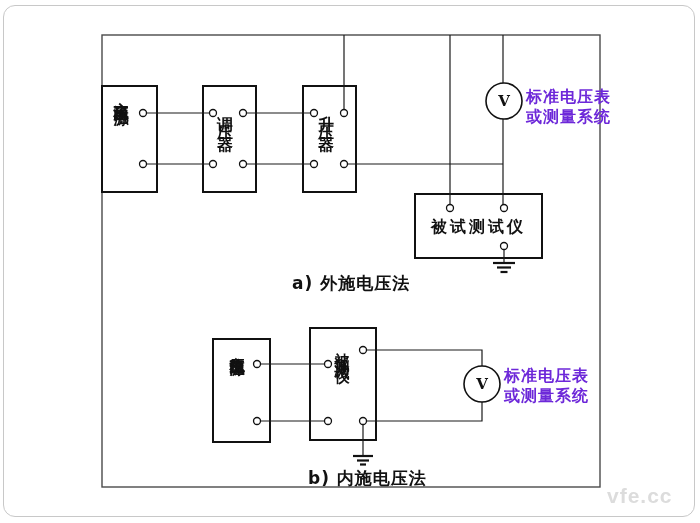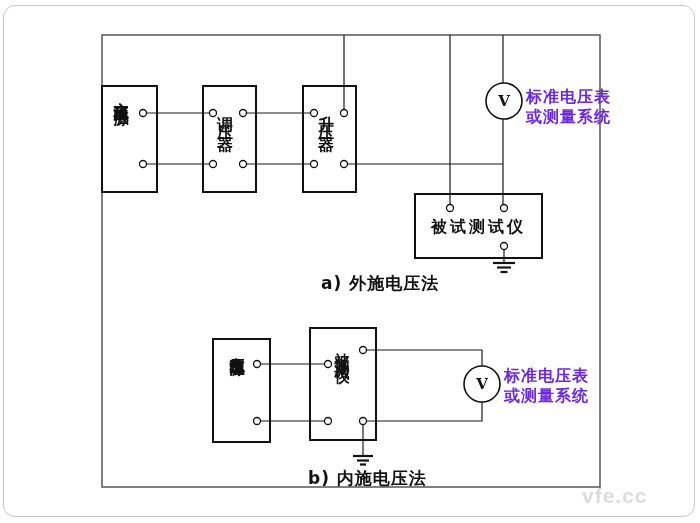--- a/index.html
+++ b/index.html
@@ -16,21 +16,21 @@
     position:absolute; writing-mode:vertical-rl; text-orientation:upright;
     font-weight:bold; color:#111; white-space:nowrap; line-height:1;
   }
   .htext { position:absolute; font-weight:bold; color:#111; white-space:nowrap; }
   .meter-label { position:absolute; font-size:16px; font-weight:bold; color:#6d28d9;
     line-height:20px; letter-spacing:1px; }
   .meter-label div { white-space:nowrap; }
   .vletter { position:absolute; width:28px; text-align:center;
     font-family:"DejaVu Serif", serif; font-weight:bold; font-size:15px; color:#111; }
   .caption { position:absolute; font-size:17px; font-weight:bold; color:#111; letter-spacing:1px; }
-  #watermark { position:absolute; left:582px; top:484px; font-size:21px; font-weight:bold;
+  #watermark { position:absolute; left:607px; top:484px; font-size:21px; font-weight:bold;
     color:#dcdcdc; letter-spacing:1px; font-family:"Liberation Sans", sans-serif; }
 </style>
 </head>
 <body>
 
 <div id="stage">
   <div class="card"></div>
 
   <svg class="circuit" width="700" height="523" viewBox="0 0 700 523">
 
@@ -104,21 +104,21 @@
 
   <div class="vtext" style="left:113px; top:89px; font-size:15px; letter-spacing:2px;">交流稳压电源</div>
   <div class="vtext" style="left:217px; top:103px; font-size:16px; letter-spacing:10px;">调压器</div>
   <div class="vtext" style="left:318px; top:103px; font-size:16px; letter-spacing:10px;">升压器</div>
   <div class="htext" style="left:415px; top:217px; width:127px; text-align:center; font-size:16px; letter-spacing:3px;">被试测试仪</div>
   <div class="vletter" style="left:490px; top:92px;">V</div>
   <div class="meter-label" style="left:526px; top:87px;">
     <div>标准电压表</div>
     <div>或测量系统</div>
   </div>
-  <div class="caption" style="left:292px; top:272px;margin-left:29px;">a) 外施电压法</div>
+  <div class="caption" style="left:292px; top:272px;">a) 外施电压法</div>
 
   <div class="vtext" style="left:229px; top:344px; font-size:15px; letter-spacing:1px;">交流稳压电源</div>
   <div class="vtext" style="left:334px; top:341px; font-size:15px; letter-spacing:4px;">被试测试仪</div>
   <div class="vletter" style="left:468px; top:375px;">V</div>
   <div class="meter-label" style="left:504px; top:366px;">
     <div>标准电压表</div>
     <div>或测量系统</div>
   </div>
   <div class="caption" style="left:308px; top:467px;">b) 内施电压法</div>
 

